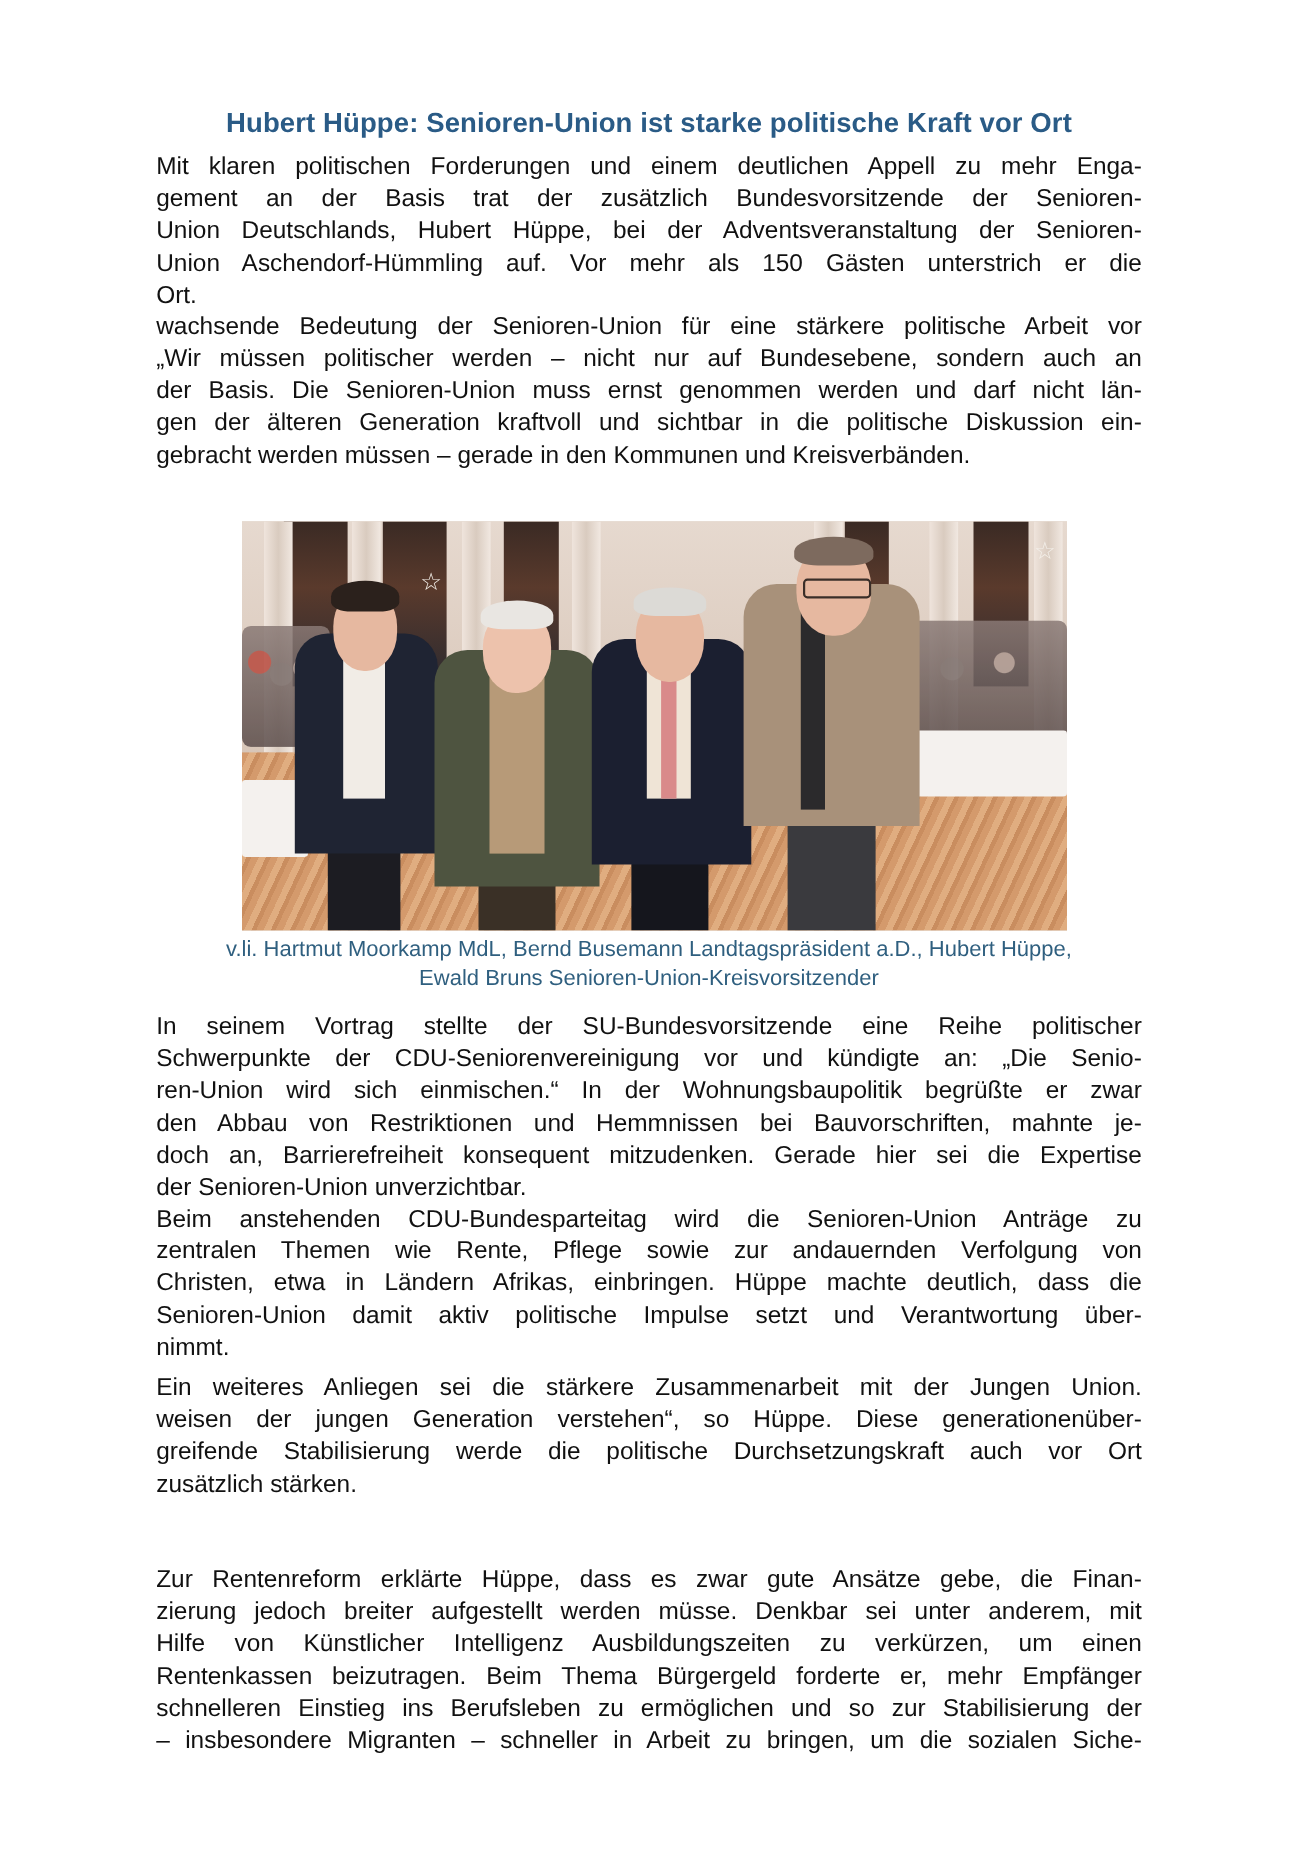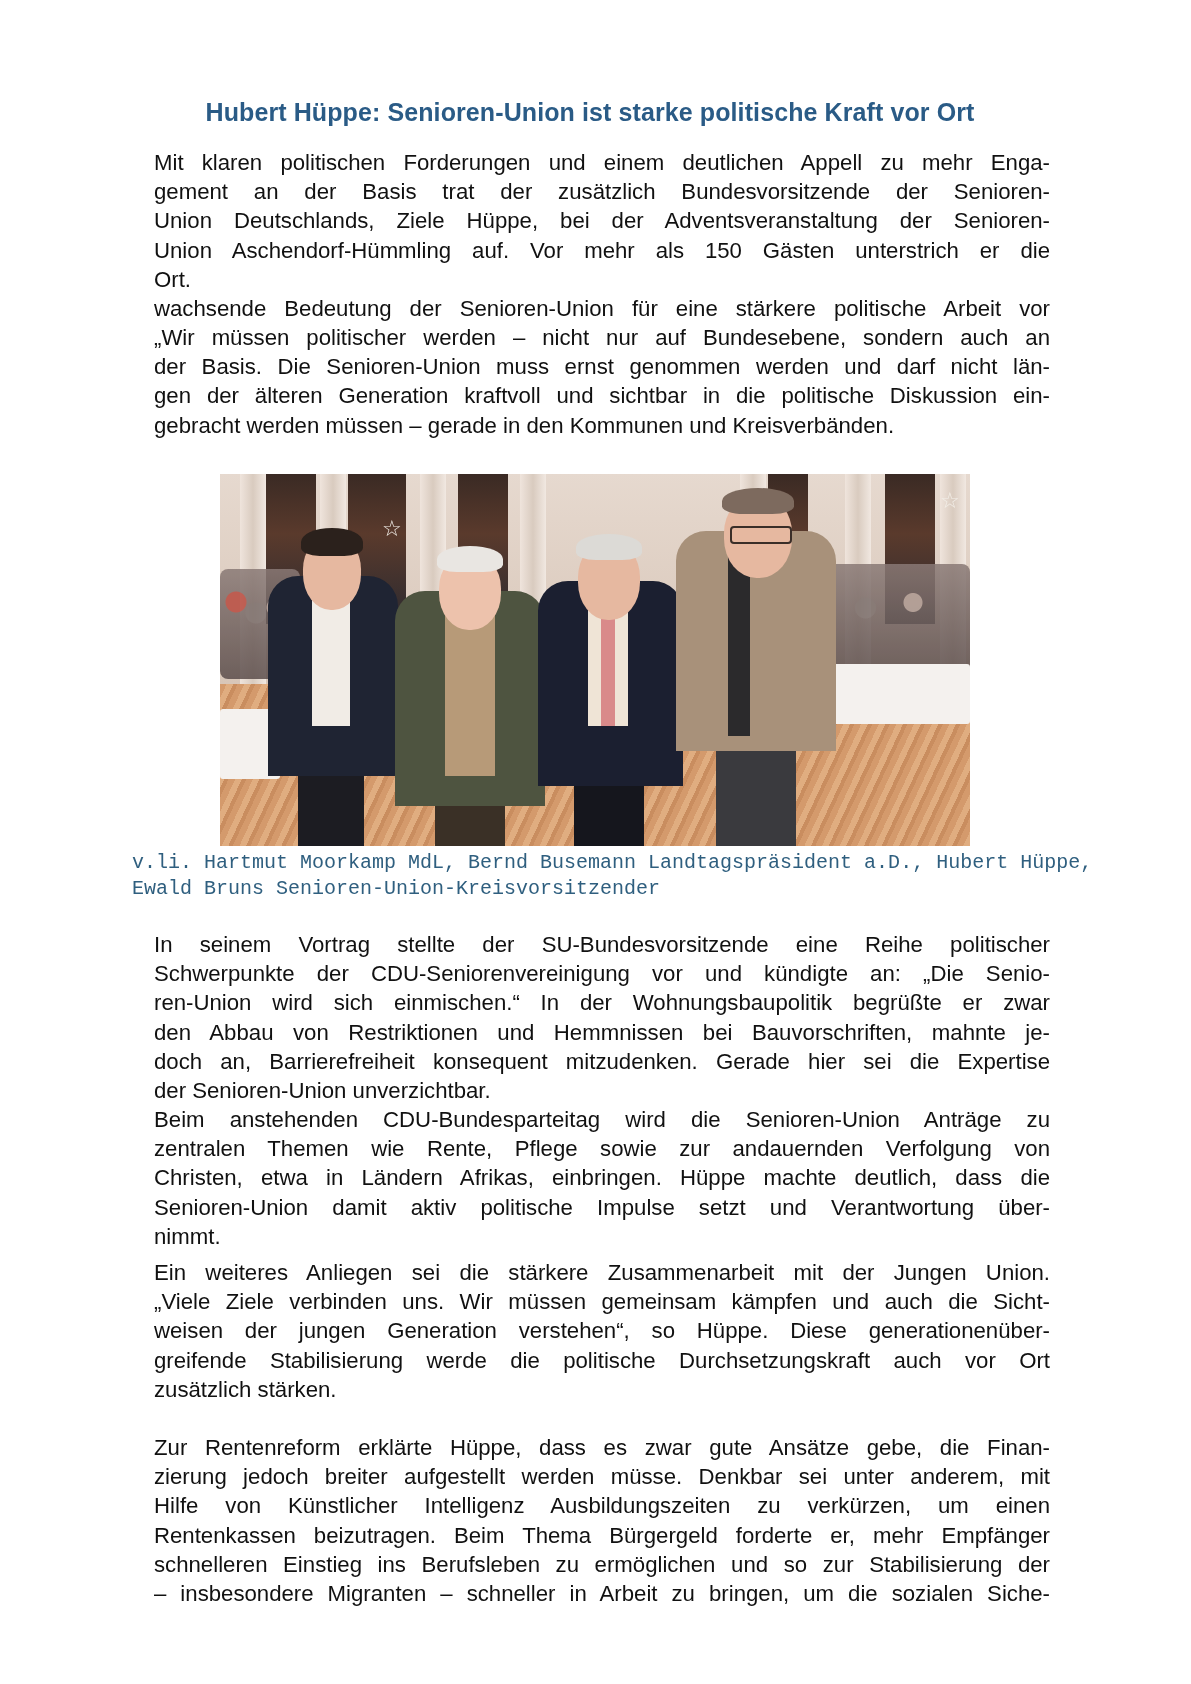--- a/index.html
+++ b/index.html
@@ -4,27 +4,27 @@
 <style>
   html, body { margin: 0; padding: 0; background: #ffffff; }
   body { width: 1191px; height: 1684px; position: relative; overflow: hidden;
          font-family: "Liberation Sans", "DejaVu Sans", sans-serif; color: #111; }
   .page { position: absolute; left: 0; top: 0; width: 1191px; height: 1684px; }
   .title { position: absolute; left: 142px; width: 896px; top: 98px;
            text-align: center; font-size: 25px; font-weight: bold; color: #2a5b86;
            letter-spacing: 0.1px; white-space: nowrap; }
   .para { position: absolute; left: 142px; width: 896px; font-size: 22.2px;
           line-height: 29.2px; text-align: justify; text-align-last: left;
-          hyphens: manual; margin: 12px; }
+          hyphens: manual; margin: 0; }
   .para .ln { display: block; text-align: justify; text-align-last: justify; white-space: nowrap; }
   .para .ln.last { text-align-last: left; }
   .photo { position: absolute; left: 220px; top: 474px; width: 750px; height: 372px;
            overflow: hidden; background: #d9c8b9; }
-  .caption { position: absolute; left: 132px; width: 896px; top: 850px;
-             font-size: 20px; line-height: 26px; color: #2f5f7f; font-family: Liberation Mono, monospace; }
+  .caption { position: absolute; left: 142px; width: 896px; top: 850px;
+             text-align: center; font-size: 20px; line-height: 26px; color: #2f5f7f; }
   .caption .ln { display: block; white-space: nowrap; }
   
   .wall { position: absolute; left: 0; top: 0; width: 750px; height: 210px;
           background: linear-gradient(#e6d9cf, #d8c6b8); }
   .window { position: absolute; top: 0; width: 58px; height: 150px;
             background: linear-gradient(#3a2a24, #5a3a2c 40%, #2b2a30); }
   .pillar { position: absolute; top: 0; width: 26px; height: 210px;
             background: linear-gradient(90deg, #efe4dc, #d9cbbf, #f1e8e1); }
   .floor { position: absolute; left: 0; top: 210px; width: 750px; height: 162px;
            background: repeating-linear-gradient(115deg, #d49a6c 0 6px, #e0ad80 6px 12px, #c98d5f 12px 16px); }
@@ -45,21 +45,21 @@
 </head>
 <body>
 
 <div class="page">
 
   <div class="title">Hubert Hüppe: Senioren-Union ist starke politische Kraft vor Ort</div>
 
   <div class="para" style="top:136px">
     <span class="ln">Mit klaren politischen Forderungen und einem deutlichen Appell zu mehr Enga-</span>
     <span class="ln">gement an der Basis trat der zusätzlich Bundesvorsitzende der Senioren-</span>
-    <span class="ln">Union Deutschlands, Ziele Hüppe, bei der Adventsveranstaltung der Senioren-</span>
+    <span class="ln">Union Deutschlands, Hubert Hüppe, bei der Adventsveranstaltung der Senioren-</span>
     <span class="ln">Union Aschendorf-Hümmling auf. Vor mehr als 150 Gästen unterstrich er die</span>
     <span class="ln last">Ort.</span>
     <span class="ln">wachsende Bedeutung der Senioren-Union für eine stärkere politische Arbeit vor</span>
   </div>
 
   <div class="para" style="top:311px">
     <span class="ln">„Wir müssen politischer werden – nicht nur auf Bundesebene, sondern auch an</span>
     <span class="ln">der Basis. Die Senioren-Union muss ernst genommen werden und darf nicht län-</span>
     <span class="ln">gen der älteren Generation kraftvoll und sichtbar in die politische Diskussion ein-</span>
     <span class="ln last">gebracht werden müssen – gerade in den Kommunen und Kreisverbänden.</span>
@@ -139,21 +139,20 @@
     <span class="ln">In seinem Vortrag stellte der SU-Bundesvorsitzende eine Reihe politischer</span>
     <span class="ln">Schwerpunkte der CDU-Seniorenvereinigung vor und kündigte an: „Die Senio-</span>
     <span class="ln">ren-Union wird sich einmischen.“ In der Wohnungsbaupolitik begrüßte er zwar</span>
     <span class="ln">den Abbau von Restriktionen und Hemmnissen bei Bauvorschriften, mahnte je-</span>
     <span class="ln">doch an, Barrierefreiheit konsequent mitzudenken. Gerade hier sei die Expertise</span>
     <span class="ln last">der Senioren-Union unverzichtbar.</span>
   </div>
 
   <div class="para" style="top:1246px">
     <span class="ln">Ein weiteres Anliegen sei die stärkere Zusammenarbeit mit der Jungen Union.</span>
-    <span class="ln">„Viele Ziele verbinden uns. Wir müssen gemeinsam kämpfen und auch die Sicht-</span>
     <span class="ln">weisen der jungen Generation verstehen“, so Hüppe. Diese generationenüber-</span>
     <span class="ln">greifende Stabilisierung werde die politische Durchsetzungskraft auch vor Ort</span>
     <span class="ln last">zusätzlich stärken.</span>
   </div>
 
   <div class="para" style="top:1421px">
     <span class="ln">Zur Rentenreform erklärte Hüppe, dass es zwar gute Ansätze gebe, die Finan-</span>
     <span class="ln">zierung jedoch breiter aufgestellt werden müsse. Denkbar sei unter anderem, mit</span>
     <span class="ln">Hilfe von Künstlicher Intelligenz Ausbildungszeiten zu verkürzen, um einen</span>
     <span class="ln">Rentenkassen beizutragen. Beim Thema Bürgergeld forderte er, mehr Empfänger</span>

